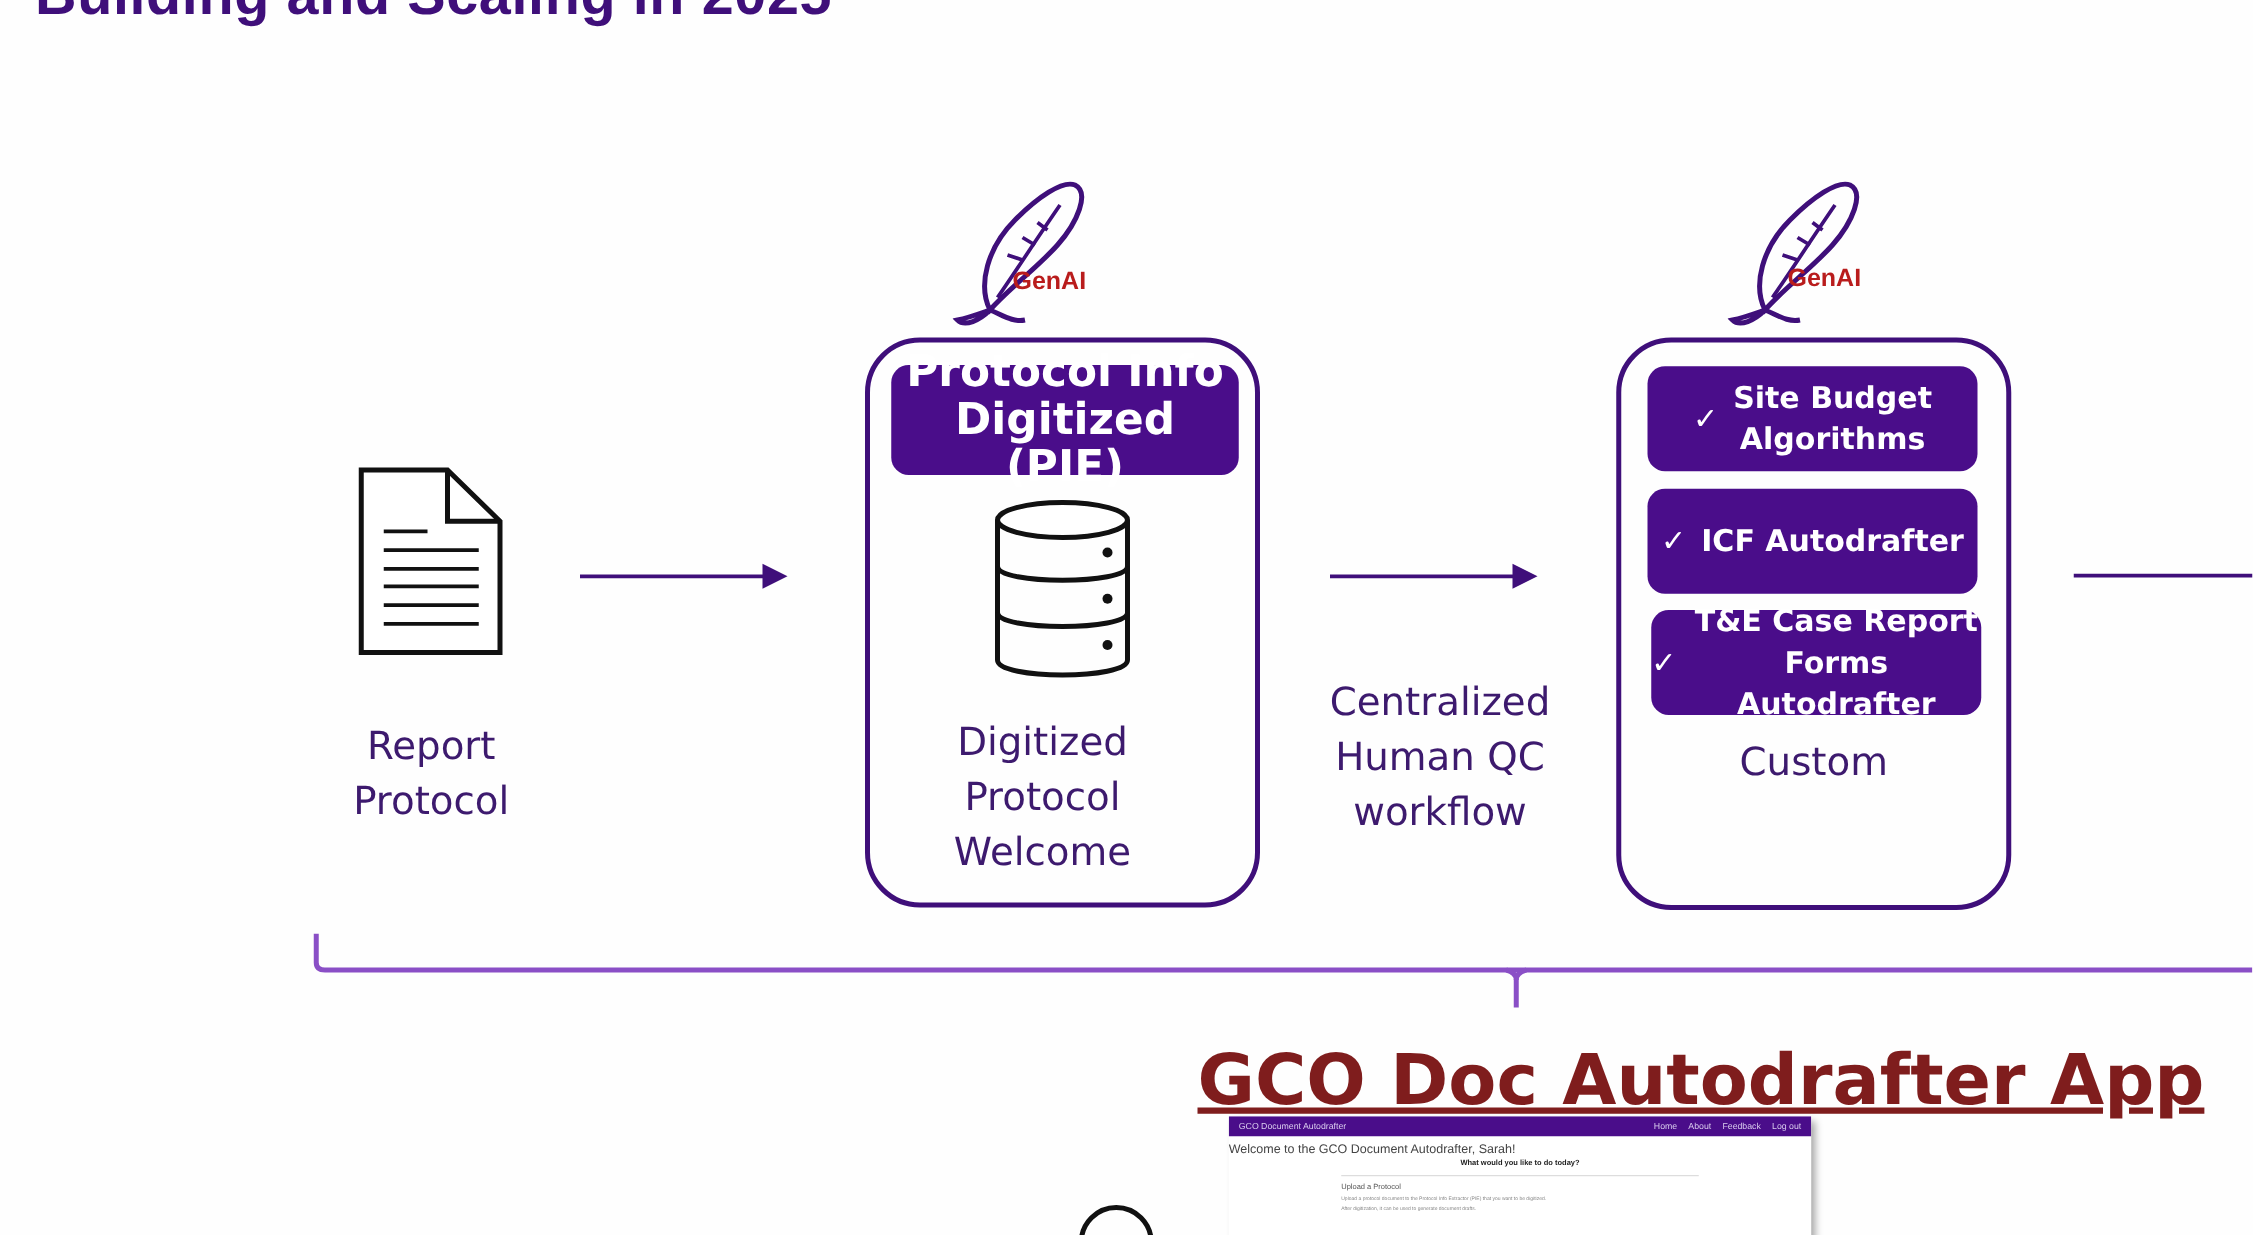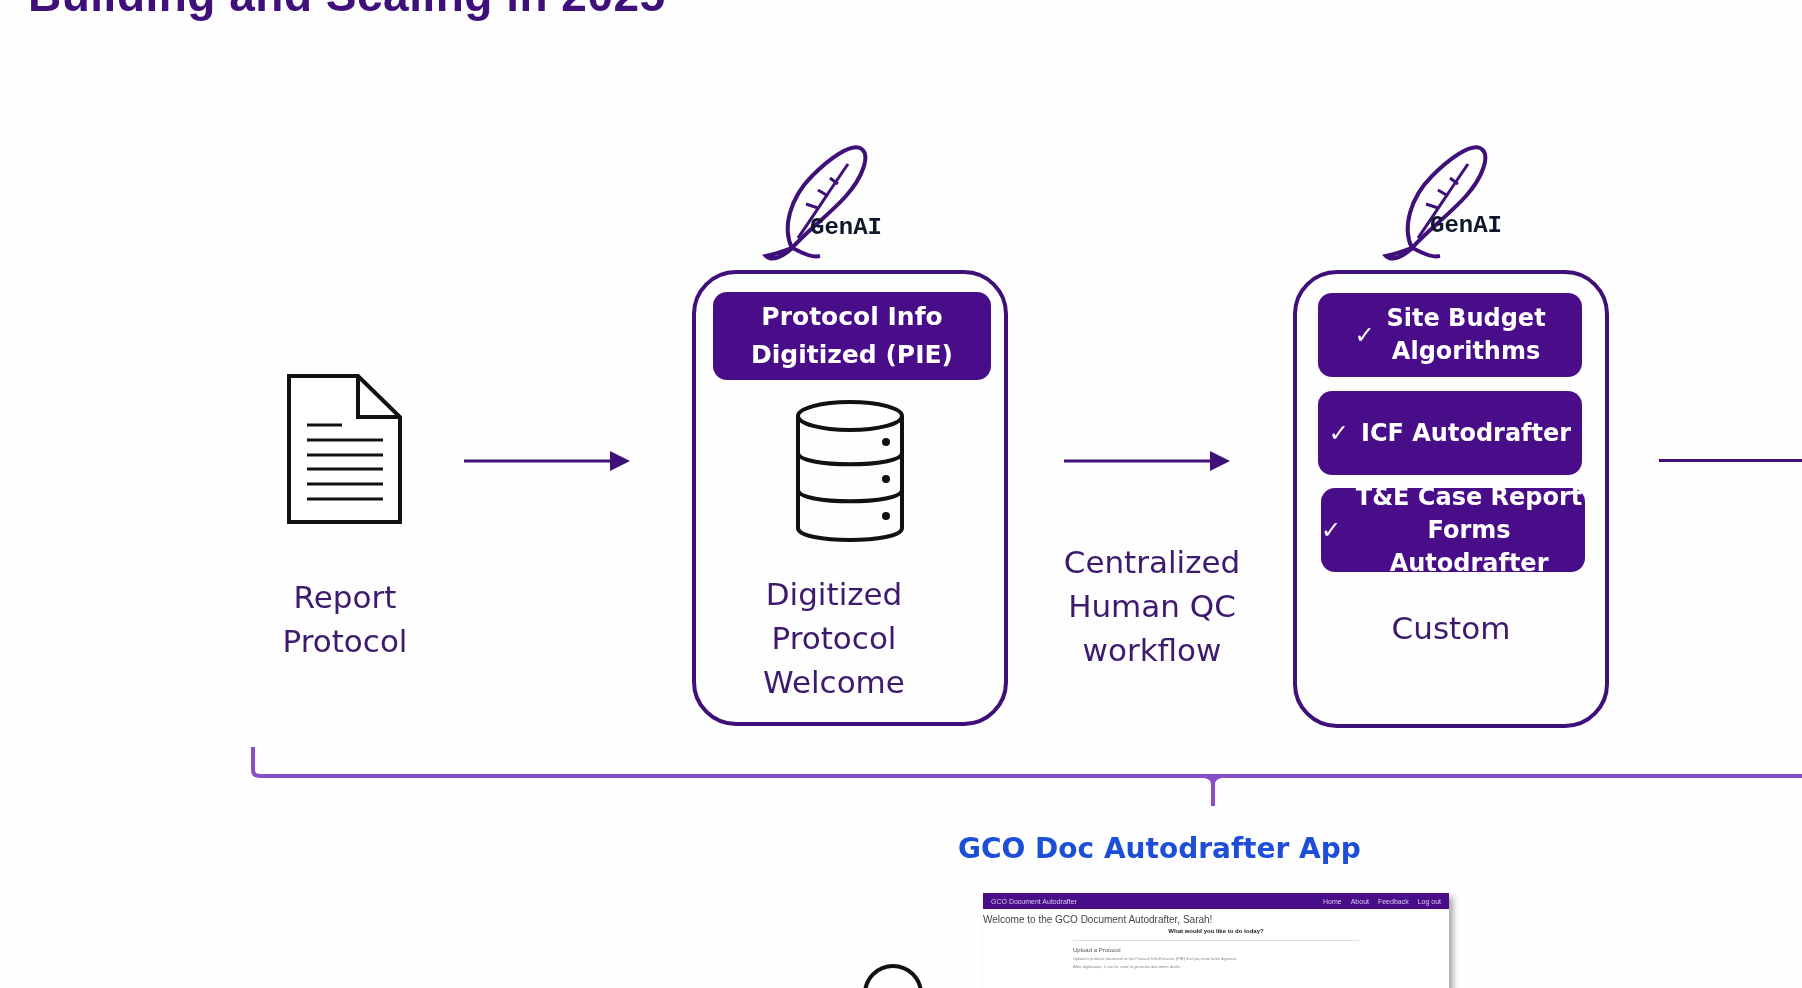--- a/index.html
+++ b/index.html
@@ -23,26 +23,27 @@
       background:#fefefe;
     }
     .pill {
       background:#4a0d8a; color:#ffffff; border-radius:14px; box-sizing:border-box;
       text-align:center; font-family:"DejaVu Sans", sans-serif; font-weight:bold;
       display:flex; align-items:center; justify-content:center;
     }
     .pill .check { margin-right:12px; font-size:24px; }
     .pill-text { text-align:center; }
     .genai {
-      font-family:Liberation Mono, monospace; font-weight:bold; font-size:24px; color:#0f172a;
+      font-family:Liberation Sans, sans-serif; font-weight:bold; font-size:20px; color:#b91c1c;
     }
     .arrow-line { height:3px; background:#3f0f7a; }
     .app-label {
-      font-size:28px; font-weight:bold; color:#1d4ed8; white-space:nowrap;
+      font-size:56px; font-weight:bold; color:#7f1d1d; white-space:nowrap;
       font-family:"DejaVu Sans", sans-serif;
+      text-decoration:underline;
     }
     .mini-app {
       left:983px; top:893px; width:466px; height:100px; background:#ffffff;
       box-shadow: 4px 4px 6px rgba(0,0,0,0.35); overflow:hidden;
     }
     .mini-header {
       height:16px; background:#4a0d8a; color:#d9ccee; font-size:7px;
       display:flex; align-items:center; justify-content:space-between; padding:0 8px;
     }
     .mini-header .nav span { margin-left:7px; }
@@ -85,21 +86,21 @@
   <svg class="abs" width="110" height="125" viewBox="0 0 110 125" style="left:0; top:0;">
     <path d="M30 110 C 20 90, 28 60, 50 38 C 68 20, 88 6, 98 10 C 110 16, 100 40, 84 58 C 68 76, 46 92, 30 110 Z" fill="none" stroke="#3f0f7a" stroke-width="4"></path>
     <path d="M36 100 C 50 80, 66 55, 86 26" fill="none" stroke="#3f0f7a" stroke-width="3"></path>
     <path d="M56 70 L 44 66 M66 58 L 56 52 M76 46 L 68 40" stroke="#3f0f7a" stroke-width="3"></path>
     <path d="M30 110 C 22 118, 10 124, 4 118 C 14 116, 24 112, 30 110 C 40 114, 48 120, 58 118" fill="none" stroke="#3f0f7a" stroke-width="4"></path>
   </svg>
   <div class="abs genai" style="left:48px; top:76px;">GenAI</div>
 </div>
 
 <div class="abs stage-box" style="left:692px; top:270px; width:316px; height:456px;">
-  <div class="abs pill" style="left:17px; top:18px; width:278px; height:88px; font-size:25px; line-height:38px;">
+  <div class="abs pill" style="left:17px; top:18px; width:278px; height:88px; font-size:35px; line-height:38px;">
     <div class="pill-text">
       <div>Protocol Info</div>
       <div>Digitized (PIE)</div>
     </div>
   </div>
   <div class="abs" style="left:98px; top:124px; width:112px; height:148px;">
     <svg width="112" height="148" viewBox="0 0 112 148">
       <ellipse cx="56" cy="18" rx="52" ry="14" fill="#fff" stroke="#111" stroke-width="4"></ellipse>
       <path d="M4 18 V130 C 4 146, 108 146, 108 130 V18" fill="none" stroke="#111" stroke-width="4"></path>
       <path d="M4 55 C 4 70, 108 70, 108 55" fill="none" stroke="#111" stroke-width="4"></path>
@@ -150,21 +151,21 @@
     <span class="check">✓</span>
     <div class="pill-text">ICF Autodrafter</div>
   </div>
   <div class="abs pill" style="left:24px; top:214px; width:264px; height:84px; font-size:24px; line-height:33px;">
     <span class="check">✓</span>
     <div class="pill-text">
       <div>T&amp;E Case Report</div>
       <div>Forms Autodrafter</div>
     </div>
   </div>
-  <div class="abs label" style="left:0; top:332px; width:308px;">
+  <div class="abs label" style="left:0; top:314px; width:308px;">
     <div>Custom</div>
   </div>
 </div>
 
 <div class="abs arrow-line" style="left:1659px; top:459px; width:143px;"></div>
 
 <div class="abs" style="left:250px; top:744px; width:1552px; height:66px;">
   <svg width="1552" height="66" viewBox="0 0 1552 66">
     <path d="M3 3 V26 Q3 32 10 32 H1552" fill="none" stroke="#8a4fc6" stroke-width="4"></path>
     <path d="M955 32 Q963 34 963 40 V62" fill="none" stroke="#8a4fc6" stroke-width="4"></path>

